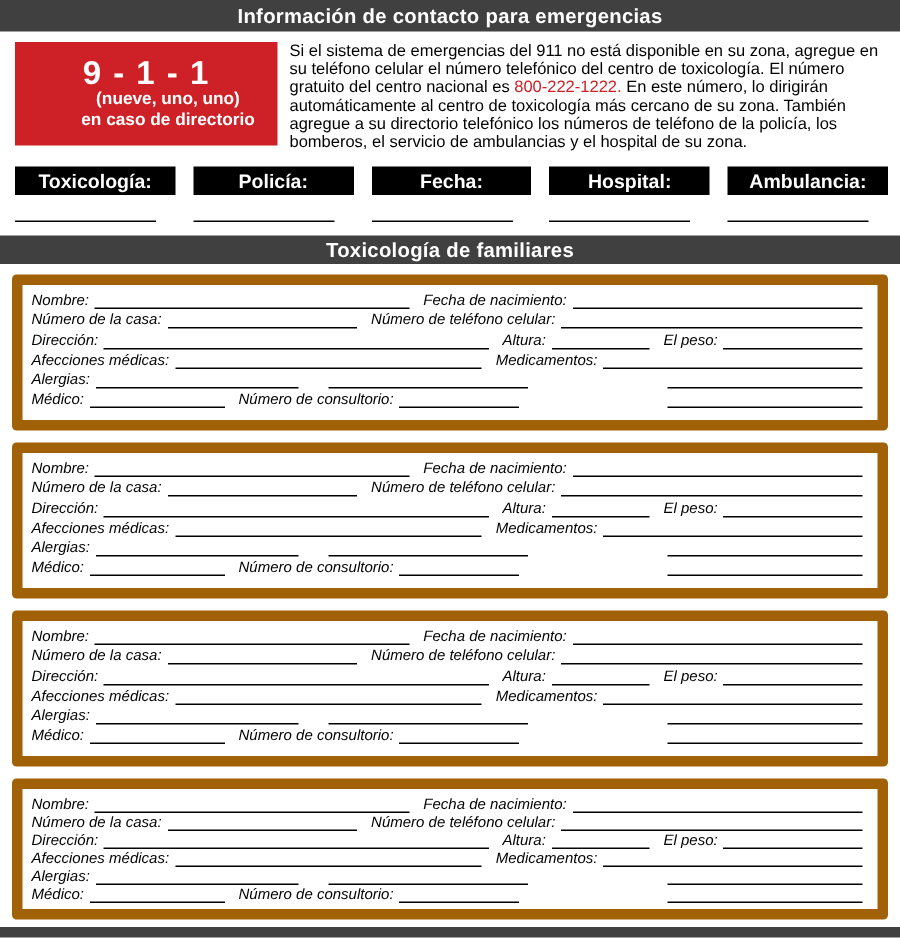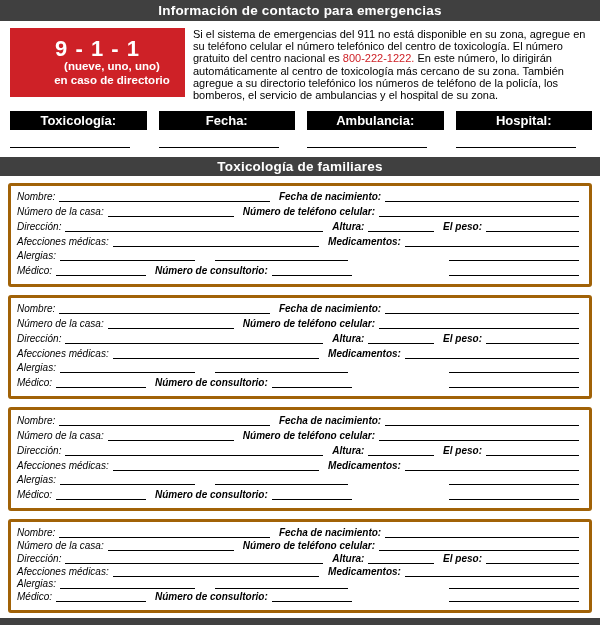--- a/index.html
+++ b/index.html
@@ -67,36 +67,36 @@
     border-bottom: 1.5px solid #000;
     width: 88%;
     margin-top: 17px;
   }
 
   
   .sections { margin-top: 7px; }
   .sec {
     height: 104px;
     margin: 0 8px 8px 8px;
-    border: 3px solid #a16207;
+    border: 7px solid #a16207;
     border-radius: 3px;
     padding: 5px 10px 7px 6px;
     display: flex; flex-direction: column;
     justify-content: space-between;
   }
   .sec:last-child { height: 94px; margin-bottom: 0; }
 
   .row { display: flex; align-items: flex-end; }
   .lbl {
     font-style: italic;
     font-size: 10px;
     line-height: 12px;
     white-space: nowrap;
   }
-  .ml { margin-left: 9px; font-weight: bold; }
+  .ml { margin-left: 9px; }
   .ln {
     border-bottom: 1px solid #000;
     height: 1px;
     margin: 0 0 1px 4px;
   }
   
   .g227{flex-grow:227;} .g209{flex-grow:209;}
   .g135{flex-grow:135;} .g214{flex-grow:214;}
   .g255{flex-grow:255;} .g65{flex-grow:65;} .g92{flex-grow:92;}
   .g211{flex-grow:211;} .g178{flex-grow:178;}
@@ -121,29 +121,33 @@
   </div>
   <p class="intro"><span>Si el sistema de emergencias del 911 no está disponible en su zona, agregue en su teléfono celular el número telefónico del centro de toxicología. El número gratuito del centro nacional es </span><span class="phone">800-222-1222.</span><span> En este número, lo dirigirán automáticamente al centro de toxicología más cercano de su zona. También agregue a su directorio telefónico los números de teléfono de la policía, los bomberos, el servicio de ambulancias y el hospital de su zona.</span></p>
 </div>
 
 <div class="contact-row">
   <div class="contact-col">
     <div class="contact-box">Toxicología:</div>
     <div class="write-line"></div>
   </div>
   <div class="contact-col">
+    <div class="contact-box">Policía:</div>
+    <div class="write-line"></div>
+  </div>
+  <div class="contact-col">
     <div class="contact-box">Fecha:</div>
     <div class="write-line"></div>
   </div>
   <div class="contact-col">
+    <div class="contact-box">Hospital:</div>
+    <div class="write-line"></div>
+  </div>
+  <div class="contact-col">
     <div class="contact-box">Ambulancia:</div>
-    <div class="write-line"></div>
-  </div>
-  <div class="contact-col">
-    <div class="contact-box">Hospital:</div>
     <div class="write-line"></div>
   </div>
 </div>
 
 <div class="bar mid">
   <span>Toxicología de familiares</span>
 </div>
 
 <div class="sections">
 

